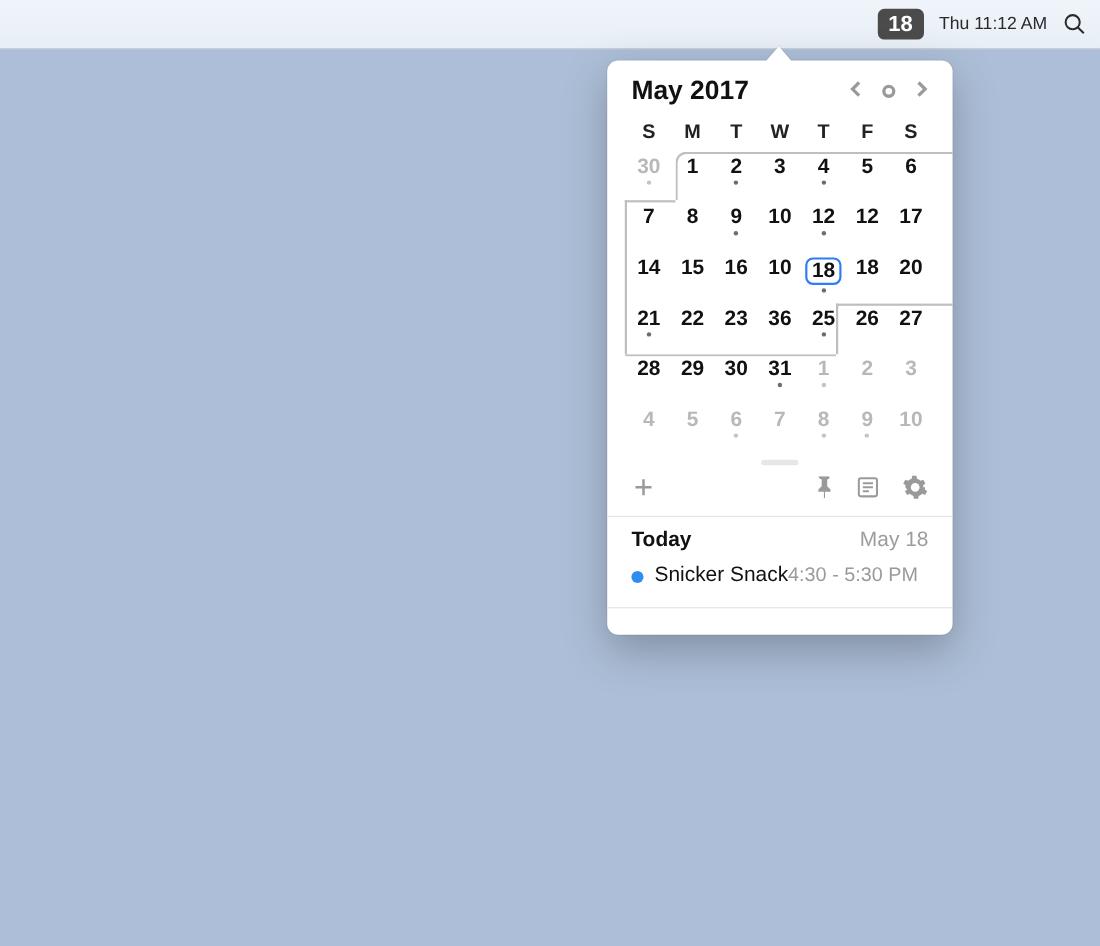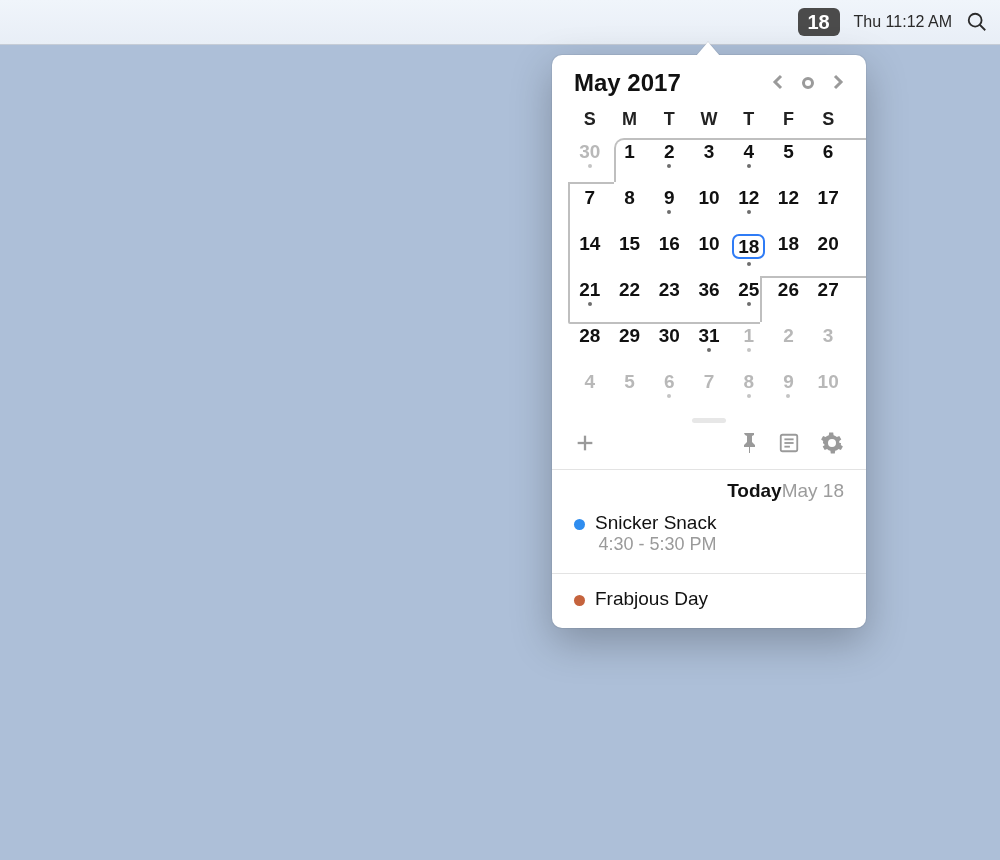--- a/index.html
+++ b/index.html
@@ -161,38 +161,38 @@
       color: #9a9a9a;
     }
     .toolbar .spacer { flex: 1; }
     .tb-btn { cursor: pointer; display: flex; align-items: center; justify-content: center; }
     .divider { height: 1px; background: #e3e3e3; }
     .section {
       padding: 10px 22px 14px 22px;
     }
     .section-head {
       display: flex;
-      justify-content: flex-end;
+      justify-content: space-between;
       align-items: baseline;
       margin-bottom: 6px;
     }
     .section-title { font-size: 19px; font-weight: 700; color: #111; }
     .section-date { font-size: 19px; color: #9c9c9c; }
     .event {
       display: flex;
       align-items: flex-start;
       gap: 10px;
       padding: 4px 0;
     }
     .event-dot {
       width: 11px; height: 11px; border-radius: 50%;
       margin-top: 7px;
       flex-shrink: 0;
     }
-    .event-body { display: flex; flex-direction: column; }
+    .event-body { display: flex; flex-direction: row; }
     .event-title { font-size: 19px; color: #111; }
     .event-time { font-size: 18px; color: #9a9a9a; margin-left: 0; text-align: right; }
   </style>
 </head>
 <body>
 
 <div class="menubar">
   <div class="menubar-date-badge">
     <span>18</span>
   </div>
@@ -432,22 +432,16 @@
           <div class="event">
             <div class="event-dot" style="background: rgb(47, 141, 239);"></div>
             <div class="event-body">
               <div class="event-title">Snicker Snack</div>
               <div class="event-time">4:30 - 5:30 PM</div>
             </div>
           </div>
         </div>
         <div class="divider"></div>
         <div class="section">
-          <div class="event">
-            <div class="event-dot" style="background: rgb(197, 99, 61);"></div>
-            <div class="event-body">
-              <div class="event-title">Frabjous Day</div>
-            </div>
-          </div>
         </div>
       </div>
   </div>
 </div>
 
 </body></html>

